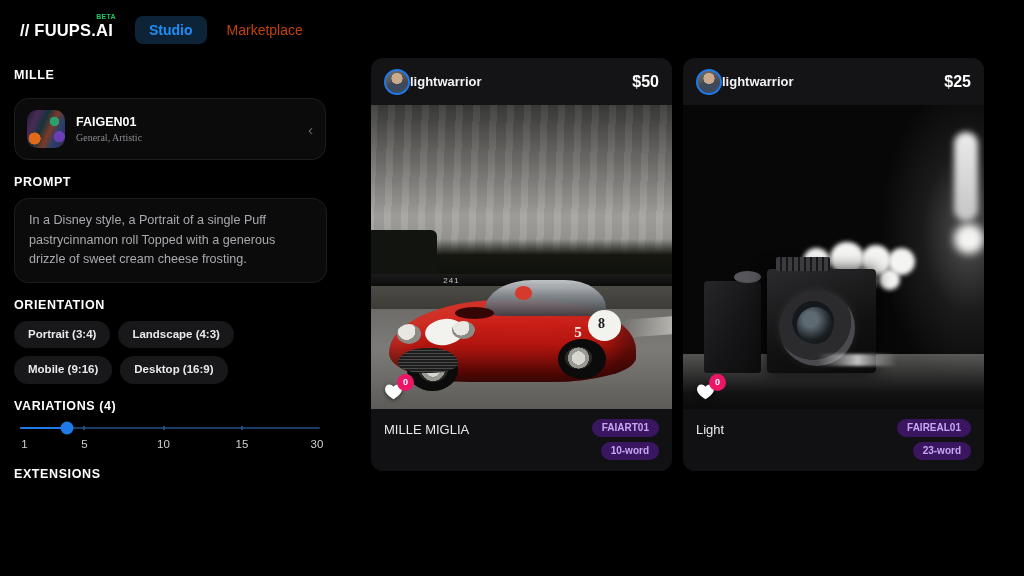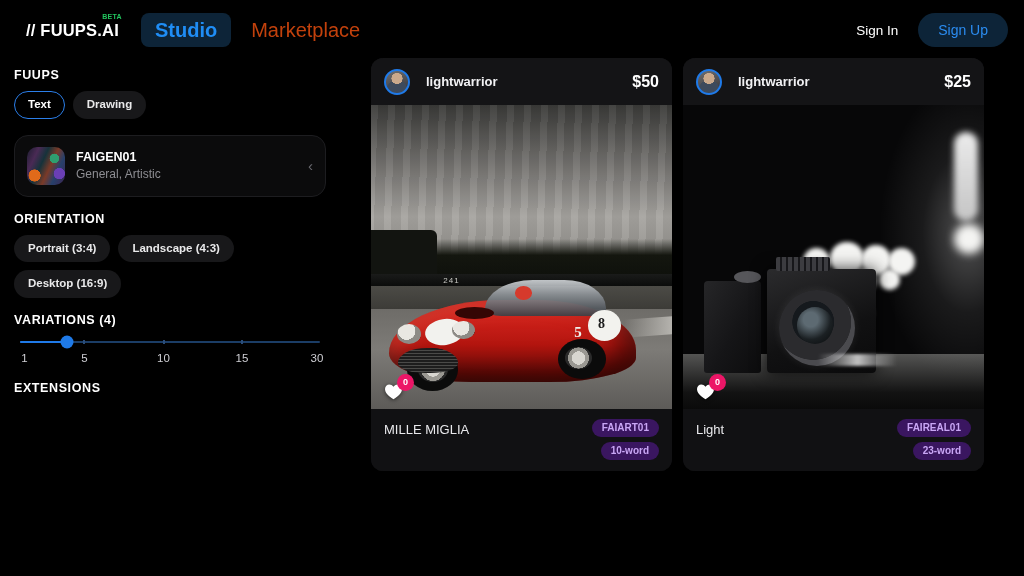--- a/index.html
+++ b/index.html
@@ -10,33 +10,33 @@
     color: #ffffff;
     overflow: hidden;
   }
   .app { position: relative; width: 1024px; height: 576px; background: #000; }
 
   
   .topbar {
     position: absolute; top: 0; left: 0; width: 1024px; height: 60px;
     display: flex; align-items: center; padding: 0 16px;
   }
-  .brand-wrap { position: relative; display: flex; align-items: flex-start; margin-left: 10px; }
+  .brand-wrap { position: relative; display: flex; align-items: flex-start; margin-left: 4px; }
   .brand {
     font-size: 16.5px; font-weight: bold; letter-spacing: .2px;
     color: #ffffff; line-height: 1;
   }
   .beta-badge {
     position: absolute; top: -9px; right: -3px;
     font-size: 7px; font-weight: bold; letter-spacing: .3px;
     color: #22c55e; line-height: 1;
   }
   .nav-links { display: flex; align-items: center; gap: 6px; margin-left: 22px; }
   .nav-pill {
-    font-size: 20px; font-weight: bold; padding: 7px 14px;
+    font-size: 14px; font-weight: bold; padding: 7px 14px;
     border-radius: 8px; line-height: 1; cursor: pointer;
   }
   .nav-pill.active { background: #0d2438; color: #1f8df5; }
   .nav-pill.plain { color: #c2410c; font-weight: normal; }
   .nav-right { margin-left: auto; display: flex; align-items: center; gap: 12px; }
   .signin { font-size: 13.5px; color: #ffffff; cursor: pointer; padding: 6px 8px; }
   .signup {
     font-size: 14px; color: #2b8cf0; background: #0d2438;
     padding: 9px 20px; border-radius: 22px; cursor: pointer; font-weight: normal;
   }
@@ -67,21 +67,21 @@
   }
   .model-thumb {
     width: 38px; height: 38px; border-radius: 10px; flex: 0 0 38px;
     background:
       radial-gradient(circle at 20% 75%, #e06a1a 0 14%, transparent 15%),
       radial-gradient(circle at 72% 30%, #2f9e6f 0 12%, transparent 13%),
       radial-gradient(circle at 85% 70%, #6a3fb5 0 13%, transparent 14%),
       linear-gradient(115deg,#1b1d2e 0%,#4a2a55 22%,#16323a 40%,#7a3a28 58%,#27406b 75%,#3d2450 100%);
   }
   .model-name { font-size: 12.5px; font-weight: bold; color: #fff; line-height: 1.35; }
-  .model-sub { font-size: 12px; color: #8d8d92; line-height: 1.35; }
+  .model-sub { font-size: 10px; color: #8d8d92; line-height: 1.35; font-family: Liberation Serif, serif; }
   .model-chevron { margin-left: auto; color: #6a6a70; font-size: 15px; line-height: 1; }
 
   
   .prompt-box {
     margin-top: 9px; width: 313px; min-height: 78px;
     background: #0b0b0c; border: 1px solid #1d1d20; border-radius: 14px;
     padding: 12px 14px;
   }
   .prompt-text { font-size: 12.6px; line-height: 1.55; color: #a9a9ae; }
 
@@ -109,21 +109,21 @@
     position: absolute; font-size: 11.5px; color: #cfcfd4; transform: translateX(-50%);
   }
 
   
   .cards { position: absolute; top: 58px; left: 371px; display: flex; gap: 11px; }
   .card {
     width: 301px; background: #111113; border-radius: 12px; overflow: hidden;
     display: flex; flex-direction: column;
   }
   .card-head {
-    height: 47px; display: flex; align-items: center; padding: 0 13px; gap: 16px;
+    height: 47px; display: flex; align-items: center; padding: 0 13px; gap: 0;
     background: #141416;
   }
   .avatar {
     width: 26px; height: 26px; border-radius: 50%; flex: 0 0 26px;
     border: 2px solid #1f7ae8;
     background: radial-gradient(circle at 50% 34%, #caa98c 0 30%, transparent 31%),
                 radial-gradient(circle at 50% 88%, #3d4a5c 0 46%, transparent 47%),
                 linear-gradient(160deg, #6f6f70, #303036);
   }
   .uname { font-size: 13px; font-weight: bold; color: #f2f2f4; }
@@ -309,49 +309,48 @@
 
   <div class="topbar">
     <div class="brand-wrap">
       <span class="brand">// FUUPS.AI</span>
       <span class="beta-badge">BETA</span>
     </div>
     <div class="nav-links">
       <div class="nav-pill active">Studio</div>
       <div class="nav-pill plain">Marketplace</div>
     </div>
-    <div class="nav-right">
-      <div class="signin">Sign In</div>
-      <div class="signup">Sign Up</div>
-    </div>
   </div>
 
   <div class="sidebar">
 
-    <div class="section-title">FUUPS</div>
-    <div class="chip-row">
-      <div class="chip sel">Text</div>
-      <div class="chip">Drawing</div>
-    </div>
+    <div class="section-title">MILLE</div>
 
     <div class="model-card">
       <div class="model-thumb"></div>
       <div>
         <div class="model-name">FAIGEN01</div>
         <div class="model-sub">General, Artistic</div>
       </div>
       <div class="model-chevron">‹</div>
     </div>
 
+    <div class="block">
+      <div class="section-title">PROMPT</div>
+      <div class="prompt-box">
+        <div class="prompt-text">In a Disney style, a Portrait of a single Puff pastrycinnamon roll Topped with a generous drizzle of sweet cream cheese frosting.</div>
+      </div>
+    </div>
 
     <div class="block">
       <div class="section-title">ORIENTATION</div>
       <div class="chip-row">
         <div class="chip">Portrait (3:4)</div>
         <div class="chip">Landscape (4:3)</div>
+        <div class="chip">Mobile (9:16)</div>
         <div class="chip">Desktop (16:9)</div>
       </div>
     </div>
 
     <div class="block">
       <div class="section-title">VARIATIONS (4)</div>
       <div class="slider-wrap">
         <div class="slider-track">
           <div class="slider-fill" id="sliderFill" style="width: 15.7895%;"></div>
           <div class="slider-tick" style="left:21%"></div>

